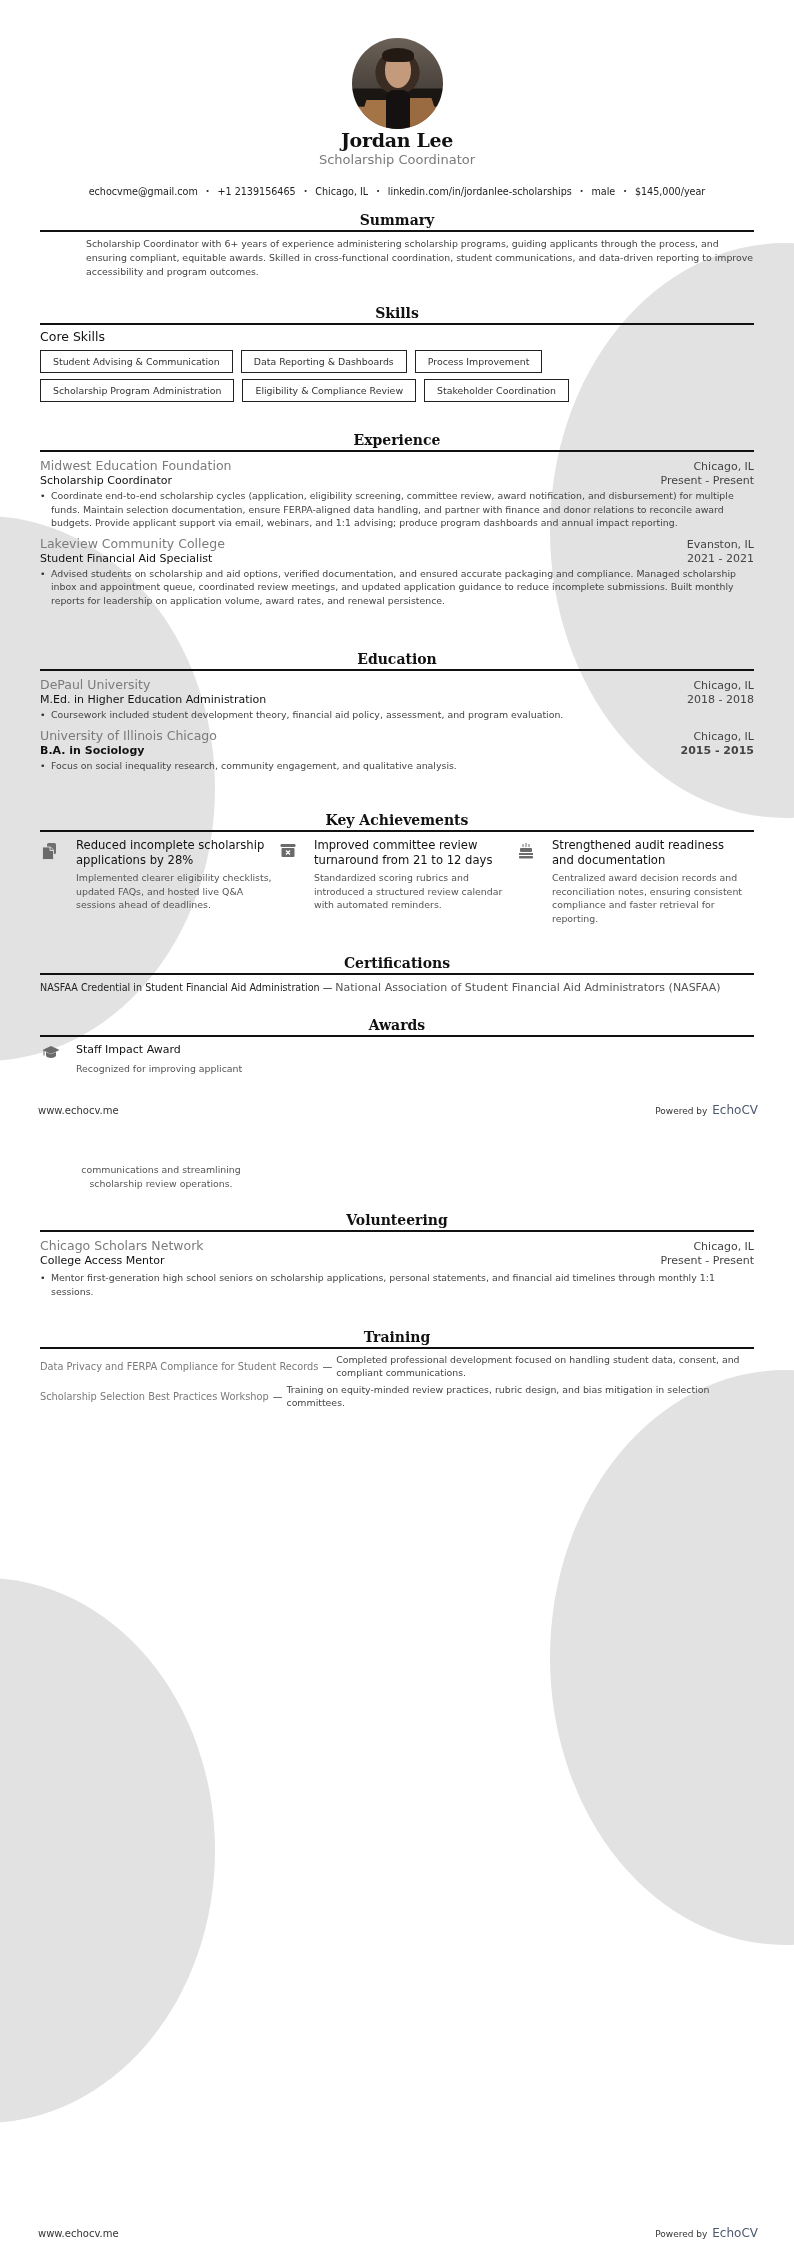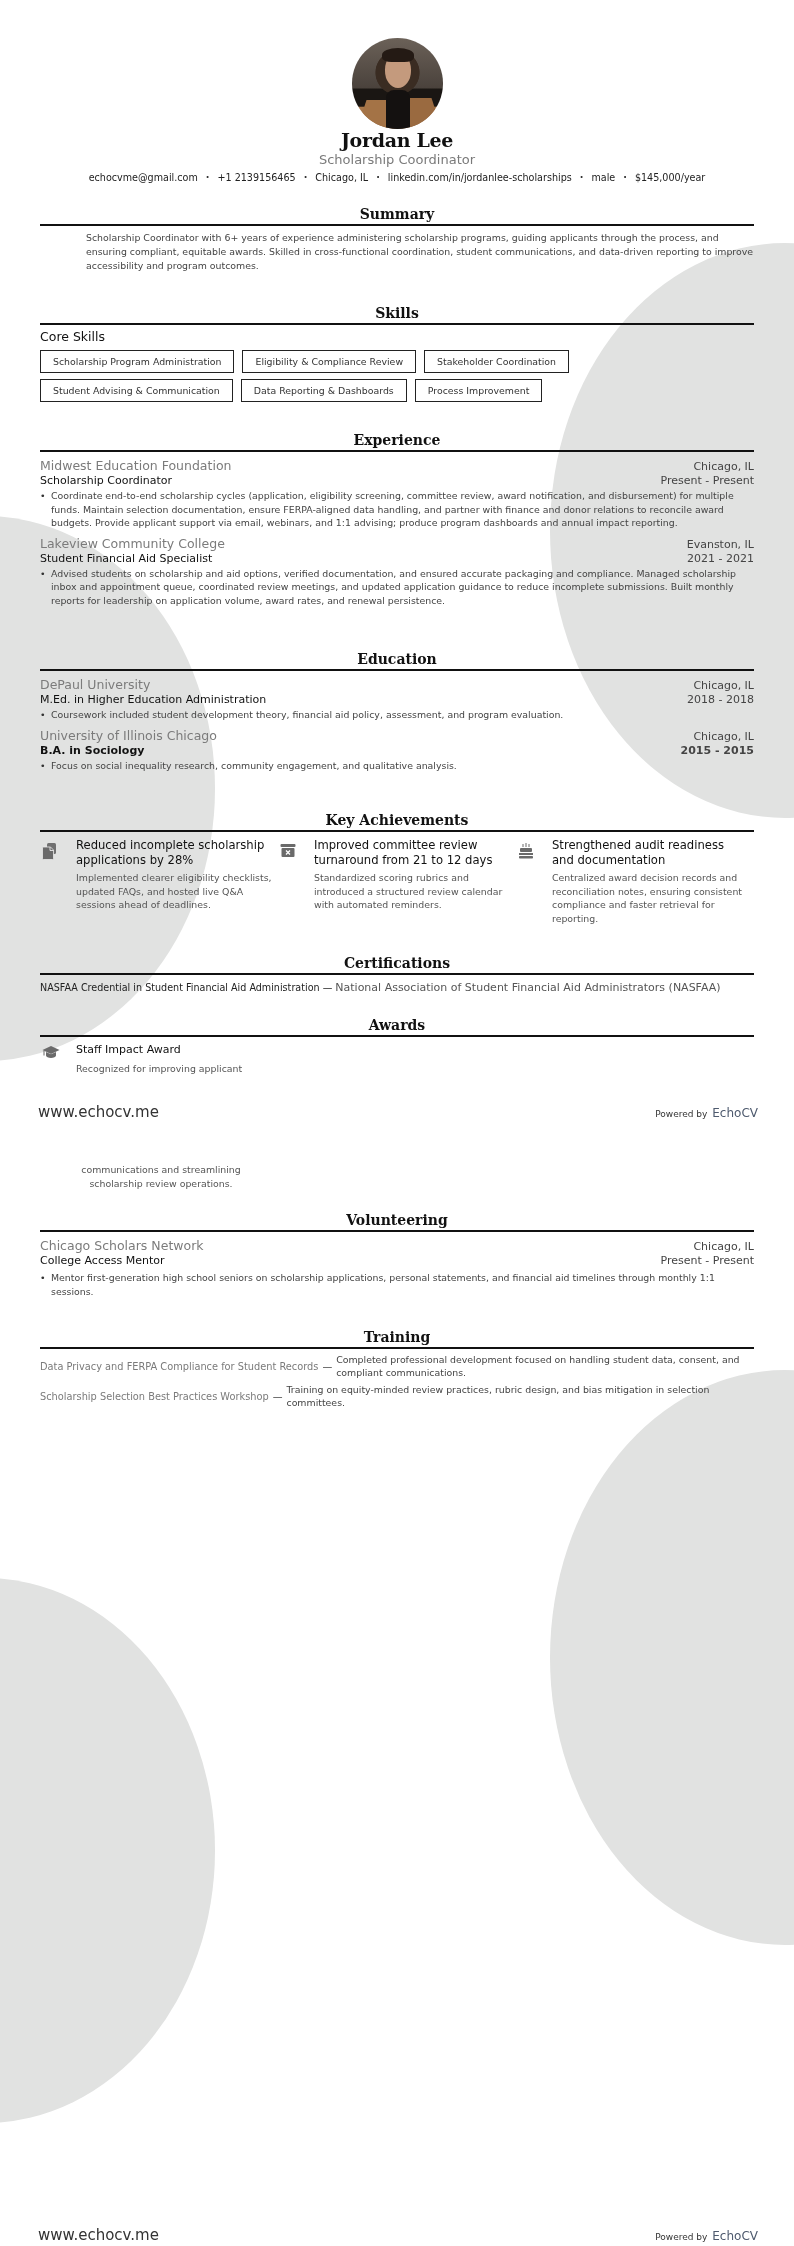--- a/index.html
+++ b/index.html
@@ -84,21 +84,21 @@
     letter-spacing: -0.3px;
   }
   .title {
     font-size: 13px;
     color: #7a7a7a;
     margin-top: 1px;
   }
   .contact {
     font-size: 9.6px;
     color: #222;
-    margin-top: 5px;
+    margin-top: 19px;
     white-space: nowrap;
   }
   .contact .sep {
     display: inline-block;
     margin: 0 8px;
     font-weight: bold;
     color: #333;
   }
 
   
@@ -174,21 +174,21 @@
   .train-dash { font-size: 9.8px; color: #444; margin: 0 4px; }
   .train-desc { font-size: 9.4px; line-height: 12.5px; color: #444; }
 
   
   .footer {
     position: absolute;
     left: 38px; width: 720px;
     display: flex; justify-content: space-between; align-items: baseline;
     z-index: 1;
   }
-  .footer .site { font-size: 15px; color: #333; }
+  .footer .site { font-size: 10px; color: #333; }
   .footer .powered { font-size: 9px; color: #333; }
   .footer .brand { font-size: 12px; color: #4e5a6e; margin-left: 2px; }
 
   svg { display: block; }
 </style>
 </head>
 <body>
 
 <div class="page page-1">
   <div class="bg-shape bg-right"></div>
@@ -202,37 +202,37 @@
       <div class="face"></div>
       <div class="hair"></div>
     </div>
     <div class="name">Jordan Lee</div>
     <div class="title">Scholarship Coordinator</div>
     <div class="contact">
       <span>echocvme@gmail.com</span><span class="sep">·</span><span>+1 2139156465</span><span class="sep">·</span><span>Chicago, IL</span><span class="sep">·</span><span>linkedin.com/in/jordanlee-scholarships</span><span class="sep">·</span><span>male</span><span class="sep">·</span><span>$145,000/year</span>
     </div>
   </div>
 
-  <div class="content" style="top:206px;">
+  <div class="content" style="top:212px;">
     <div class="section-title">Summary</div>
     <p class="body-text" style="margin-top:5px;margin-left:46px;">Scholarship Coordinator with 6+ years of experience administering scholarship programs, guiding applicants through the process, and ensuring compliant, equitable awards. Skilled in cross-functional coordination, student communications, and data-driven reporting to improve accessibility and program outcomes.</p>
   </div>
 
   <div class="content" style="top:305px;">
     <div class="section-title">Skills</div>
     <div class="skills-sub">Core Skills</div>
     <div class="skills-row">
+      <span class="skill-tag">Student Advising &amp; Communication</span>
+      <span class="skill-tag">Data Reporting &amp; Dashboards</span>
+      <span class="skill-tag">Process Improvement</span>
+    </div>
+    <div class="skills-row">
       <span class="skill-tag">Scholarship Program Administration</span>
       <span class="skill-tag">Eligibility &amp; Compliance Review</span>
       <span class="skill-tag">Stakeholder Coordination</span>
-    </div>
-    <div class="skills-row">
-      <span class="skill-tag">Student Advising &amp; Communication</span>
-      <span class="skill-tag">Data Reporting &amp; Dashboards</span>
-      <span class="skill-tag">Process Improvement</span>
     </div>
   </div>
 
   <div class="content" style="top:432px;">
     <div class="section-title">Experience</div>
     <div class="entry">
       <div class="entry-row">
         <span class="org">Midwest Education Foundation</span>
         <span class="loc">Chicago, IL</span>
       </div>

